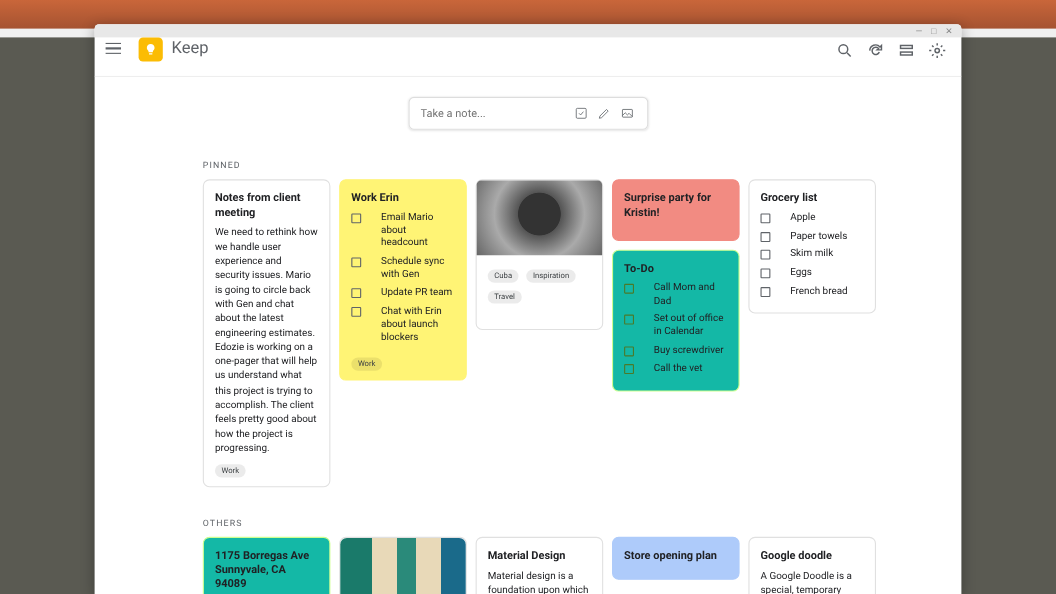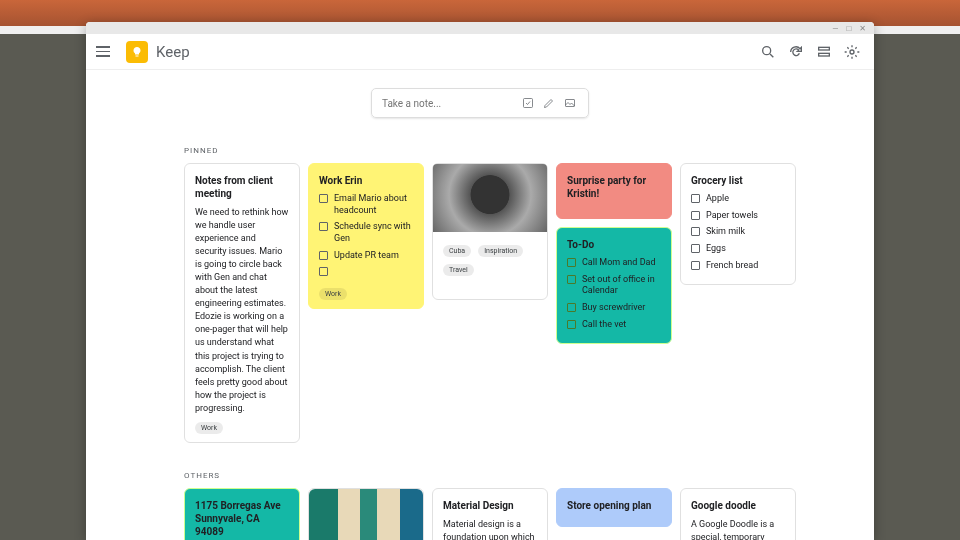--- a/index.html
+++ b/index.html
@@ -2,21 +2,21 @@
 <html><head>
 <meta charset="utf-8">
 <style>
 *{box-sizing:border-box;margin:0;padding:0;font-family:Roboto,Arial,sans-serif}
 body{background:#5a5a52;width:960px;height:540px;overflow:hidden;position:relative}
 .bg-top{position:absolute;top:0;left:0;right:0;height:30px;background:linear-gradient(to bottom,#c9663a 0%,#a05030 100%)}
 .bg-stripe{position:absolute;top:26px;left:0;right:0;height:8px;background:#f0f0f0}
 .window{position:absolute;top:22px;left:86px;width:788px;height:518px;background:#fff;border-radius:4px 4px 0 0;box-shadow:0 2px 12px rgba(0,0,0,.3);overflow:hidden;display:flex;flex-direction:column}
 .titlebar{height:12px;background:#e8e8e8;display:flex;justify-content:flex-end;align-items:center;padding-right:8px;gap:8px}
 .titlebar span{font-size:8px;color:#888}
-.header{height:36px;display:flex;align-items:center;padding:0 10px;border-bottom:1px solid #eee}
+.header{height:36px;display:flex;align-items:flex-start;padding:0 10px;border-bottom:1px solid #eee}
 .menu-btn{width:20px;height:20px;display:flex;flex-direction:column;justify-content:center;gap:3px;cursor:pointer}
 .menu-btn div{height:1.5px;background:#5f6368;width:14px}
 .logo{width:22px;height:22px;background:#fbbc04;border-radius:4px;margin-left:10px;display:flex;align-items:center;justify-content:center}
 .logo svg{width:12px;height:12px;fill:#fff}
 .app-name{font-size:15px;color:#5f6368;margin-left:8px}
 .header-spacer{flex:1}
 .header-icon{width:24px;height:24px;display:flex;align-items:center;justify-content:center;cursor:pointer;margin-left:4px}
 .header-icon svg{width:16px;height:16px;fill:#5f6368;stroke:#5f6368}
 .content{flex:1;overflow-y:auto;padding:0 20px}
 .take-note{width:218px;height:30px;margin:18px auto 0;border:1px solid #ddd;border-radius:5px;display:flex;align-items:center;padding:0 10px;box-shadow:0 1px 2px rgba(0,0,0,.1)}
@@ -26,21 +26,21 @@
 .section-label{font-size:8px;letter-spacing:1px;color:#5f6368;text-transform:uppercase;margin:28px 0 8px 78px}
 .grid{display:flex;gap:8px;padding-left:78px;align-items:flex-start}
 .col{width:116px;display:flex;flex-direction:column;gap:8px}
 .note{border:1px solid #e0e0e0;border-radius:6px;padding:10px 10px 8px;background:#fff}
 .note.yellow{background:#fff475;border-color:#fff475}
 .note.green{background:#14b8a6;border-color:#ccff90}
 .note.red{background:#f28b82;border-color:#f28b82}
 .note.blue{background:#aecbfa;border-color:#aecbfa}
 .note-title{font-size:10px;font-weight:700;color:#202124;margin-bottom:6px;line-height:1.3}
 .note-body{font-size:9px;color:#202124;line-height:1.45}
-.chk-row{display:flex;align-items:flex-start;gap:6px;font-size:9px;color:#202124;margin-bottom:5px;line-height:1.3}
+.chk-row{display:flex;align-items:flex-start;gap:18px;font-size:9px;color:#202124;margin-bottom:5px;line-height:1.3}
 .chk{width:9px;height:9px;border:1px solid #5f6368;border-radius:1px;flex-shrink:0;margin-top:1px}
 .green .chk{border-color:#4a7a2a}
 .tag{display:inline-block;font-size:7px;background:rgba(0,0,0,.08);padding:2px 6px;border-radius:8px;margin-top:6px;margin-right:3px;color:#3c4043}
 .note-img{width:100%;height:68px;border-radius:4px 4px 0 0;margin:-10px -10px 6px -10px;width:calc(100% + 20px);background:#888}
 .dash{background:radial-gradient(circle at 50% 45%,#333 28%,#555 29%,#aaa 60%,#666 100%)}
 .beach{background:linear-gradient(to right,#1a7a6a 0%,#1a7a6a 25%,#e8d9b8 25%,#e8d9b8 45%,#2a8a7a 45%,#2a8a7a 60%,#e8d9b8 60%,#e8d9b8 80%,#1a6a8a 80%)}
 </style>
 </head>
 <body>
 
@@ -133,20 +133,21 @@
           <div class="chk-row">
               <div class="chk"></div>
               <span>Schedule sync with Gen</span>
             </div>
           <div class="chk-row">
               <div class="chk"></div>
               <span>Update PR team</span>
             </div>
           <div class="chk-row">
               <div class="chk"></div>
+              <span>Chat with Erin about launch blockers</span>
             </div>
           <span class="tag">Work</span>
         </div>
       </div>
       <div class="col">
         <div class="note" style="padding-bottom:23px">
           <div class="note-img dash"></div>
           <span class="tag">Cuba</span>
           <span class="tag">Inspiration</span>
           <span class="tag">Travel</span>

